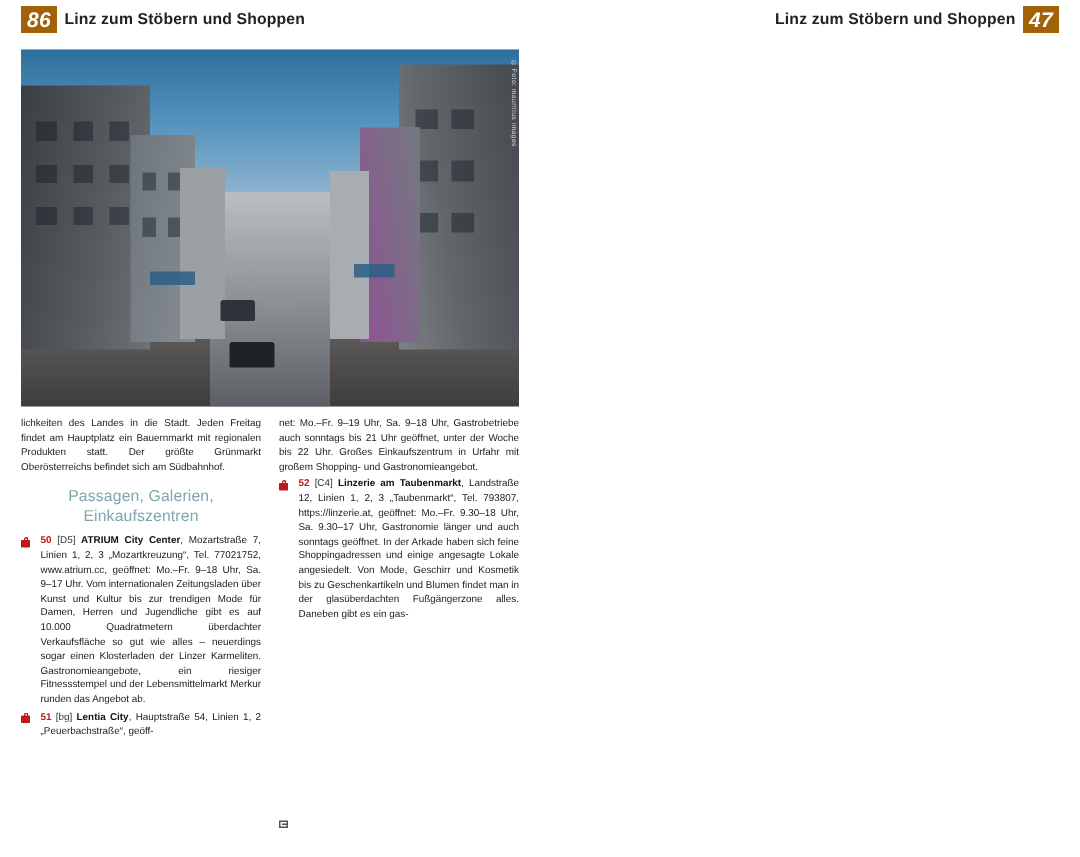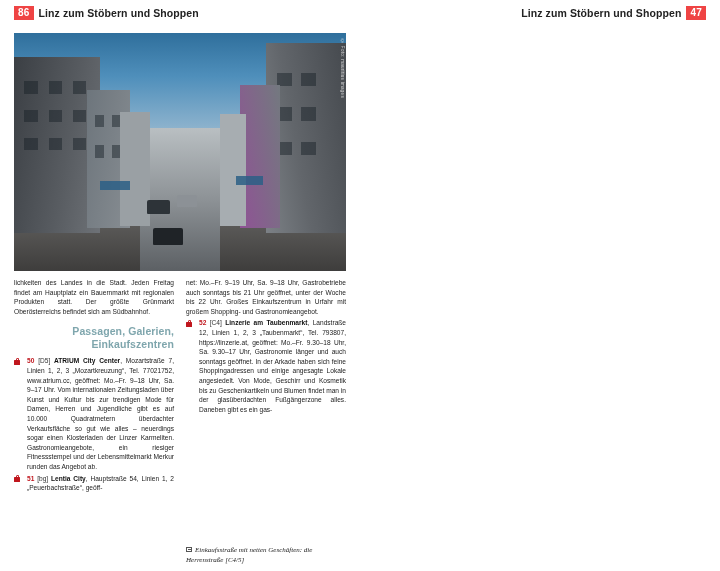--- a/index.html
+++ b/index.html
@@ -11,22 +11,22 @@
   .page{position:absolute;inset:0;display:flex;}
   .page-half{position:relative;height:571px;}
   .left-half{width:360px;}
   .right-half{width:360px;}
 
   
   .runhead{position:absolute;top:4px;height:17px;display:flex;align-items:center;}
   .runhead-left{left:14px;}
   .runhead-right{right:14px;flex-direction:row;}
   .folio{
-    background:#ef4444;color:#ffffff;font-size:10px;font-weight:bold;
-    padding:2px 4px 2px 4px;line-height:1;letter-spacing:.2px;
+    background:#a16207;color:#ffffff;font-size:14px;font-weight:bold;
+    padding:2px 4px 2px 4px;line-height:1;letter-spacing:.2px;font-style:italic;
   }
   .runhead-title{
     color:#222;font-size:10.5px;font-weight:bold;letter-spacing:.1px;
     white-space:nowrap;
   }
   .runhead-left .runhead-title{margin-left:5px;}
   .runhead-right .runhead-title{margin-right:5px;}
 
   
   .photo{
@@ -71,22 +71,22 @@
     font-size:6.6px;line-height:9.6px;color:#1b1b1b;
     text-align:justify;
   }
   .col.c1{left:14px;top:278px;}
   .col.c2{left:186px;top:278px;}
 
   .para{margin:0 0 0 0;}
   .para.justify{text-align:justify;}
 
   .sec-head{
-    color:#7fa6ad;font-size:10.5px;line-height:13px;font-weight:bold;
-    margin:9px 0 5px 0;letter-spacing:.1px;text-align:right;
+    color:#7fa6ad;font-size:10.5px;line-height:13px;font-weight:normal;
+    margin:9px 0 5px 0;letter-spacing:.1px;text-align:center;
   }
 
   
   .entry{
     position:relative;padding-left:13px;margin-top:2px;text-align:justify;
   }
   .entry .bagicon{
     position:absolute;left:0;top:1.3px;width:6px;height:7px;
   }
   .entry .bagicon .body{
@@ -206,21 +206,21 @@
             <span class="handle"></span>
             <span class="body"></span>
           </span>
         <span class="num">52</span>
         <span class="grid">[C4]</span>
         <span class="name">Linzerie am Taubenmarkt</span><span class="entry-body">, Landstraße 12, Linien 1, 2, 3 „Taubenmarkt“, Tel. 793807, https://linzerie.at, geöffnet: Mo.–Fr. 9.30–18 Uhr, Sa. 9.30–17 Uhr, Gastronomie länger und auch sonntags geöffnet. In der Arkade haben sich feine Shoppingadressen und einige angesagte Lokale angesiedelt. Von Mode, Geschirr und Kosmetik bis zu Geschenkartikeln und Blumen findet man in der glasüberdachten Fußgängerzone alles. Daneben gibt es ein gas-</span>
       </div>
     </div>
 
     <div class="caption">
-      <span class="cap-ico"></span><span>Einkaufsstraße mit netten Geschäften: die Herrenstraße [C4/5]</span>
+      <span class="cap-ico"></span>
     </div>
   </div>
 
   <div class="page-half right-half">
 
     <div class="runhead runhead-right">
       <span class="runhead-title">Linz zum Stöbern und Shoppen</span>
       <span class="folio">47</span>
     </div>
 

